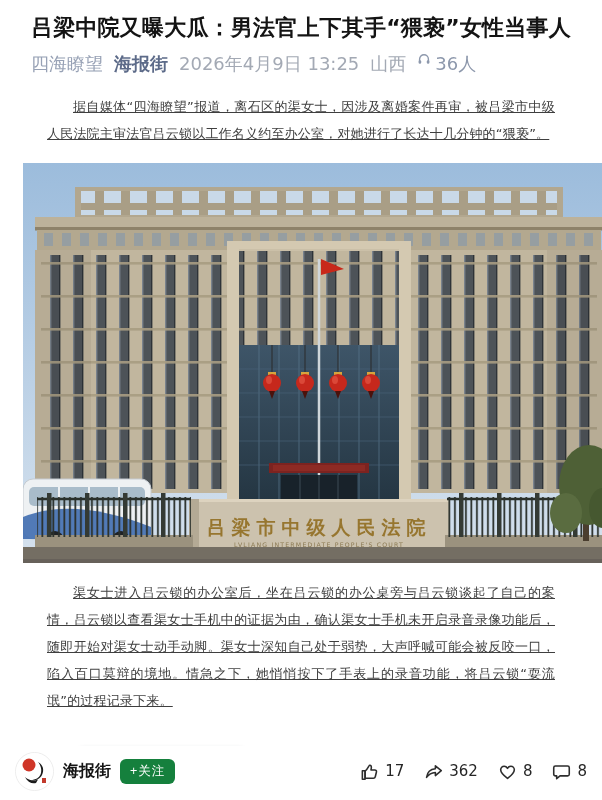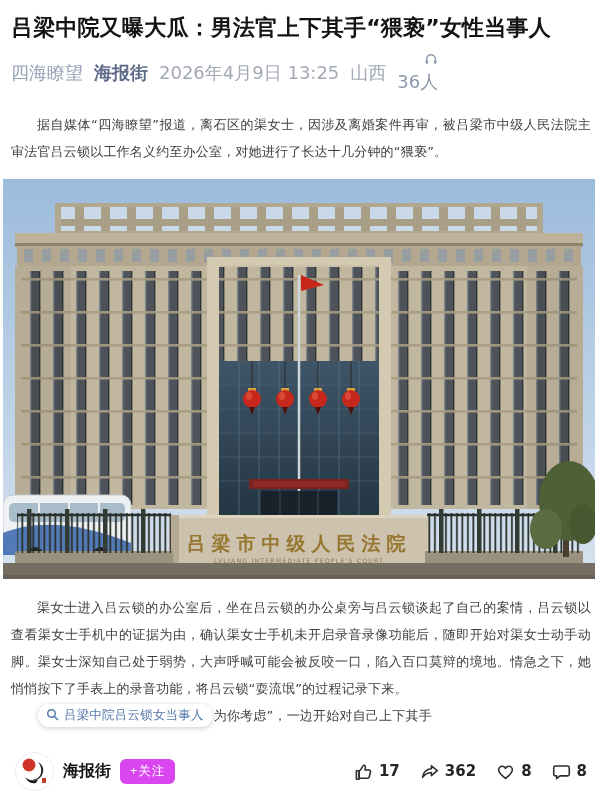--- a/index.html
+++ b/index.html
@@ -1,36 +1,36 @@
 <!DOCTYPE html>
 <html><head>
 <meta charset="utf-8">
 <style>
   html,body{margin:0;padding:0;}
   body{
     width:602px;height:800px;position:relative;overflow:hidden;
     background:#ffffff;
     font-family:"DejaVu Sans","Liberation Sans",sans-serif;
   }
-  .page{padding:0 11px;}
+  .page{padding:0 31px;}
   .title{
     font-size:22px;line-height:1.42;font-weight:700;color:#141414;
     margin:12px 0 9px 0;letter-spacing:.2px;
   }
   .meta{
     display:flex;align-items:center;gap:11px;
     font-size:18px;color:#a3a9b4;margin:0 0 17px 0;white-space:nowrap;
   }
   .meta .src{color:#97a1b5;}
   .meta .account{color:#5d6b89;font-weight:700;}
-  .meta .listen{display:inline-flex;align-items:flex-end;gap:4px;color:#8d98ac;flex-direction:column;}
+  .meta .listen{display:inline-flex;align-items:flex-start;gap:4px;color:#8d98ac;}
   .meta svg{display:block;}
   p.body{
     font-size:13px;color:#3f3f3f;line-height:27px;
-    text-align:justify;text-indent:2em;margin:0;letter-spacing:.2px;
+    text-align:justify;text-indent:2em;margin:16px;letter-spacing:.2px;text-decoration:underline;
   }
   .photo-wrap{margin:14px -8px 15px -8px;font-size:0;}
   .photo-wrap svg{display:block;}
   .p4-wrap{height:46px;overflow:hidden;position:relative;}
   .pill{
     display:inline-flex;align-items:center;gap:5px;vertical-align:middle;
     background:#fff;border-radius:15px;padding:4px 9px 4px 8px;
     box-shadow:0 1px 5px rgba(40,50,70,.25);
     font-size:12.5px;color:#5578aa;text-indent:0;line-height:1;
     position:relative;top:-1px;margin:0 1px;white-space:nowrap;cursor:pointer;
@@ -40,26 +40,26 @@
     display:flex;align-items:center;justify-content:space-between;
     padding:0 15px 4px 15px;
   }
   .acct{display:flex;align-items:center;gap:9px;}
   .avatar{
     width:37px;height:37px;border-radius:50%;background:#fff;
     border:1px solid #ededed;overflow:hidden;flex:0 0 auto;cursor:pointer;
   }
   .acct-name{font-size:16px;font-weight:700;color:#141414;}
   .follow-btn{
-    background:#d946ef;color:#fff;font-size:12.5px;font-weight:500;
+    background:#15803d;color:#fff;font-size:12.5px;font-weight:500;
     border:none;border-radius:6px;padding:4px 10px;cursor:pointer;
     letter-spacing:1px;
   }
   .actions{display:flex;align-items:center;gap:19px;}
-  .act{display:flex;align-items:center;gap:5px;font-size:15px;color:#262626;font-weight:700;cursor:pointer;}
+  .act{display:flex;align-items:center;gap:5px;font-size:15px;color:#262626;font-weight:400;cursor:pointer;}
   .act svg{display:block;}
 </style>
 </head>
 <body>
 
 <div class="page">
 
   <h1 class="title">吕梁中院又曝大瓜：男法官上下其手“猥亵”女性当事人</h1>
 
   <div class="meta">

